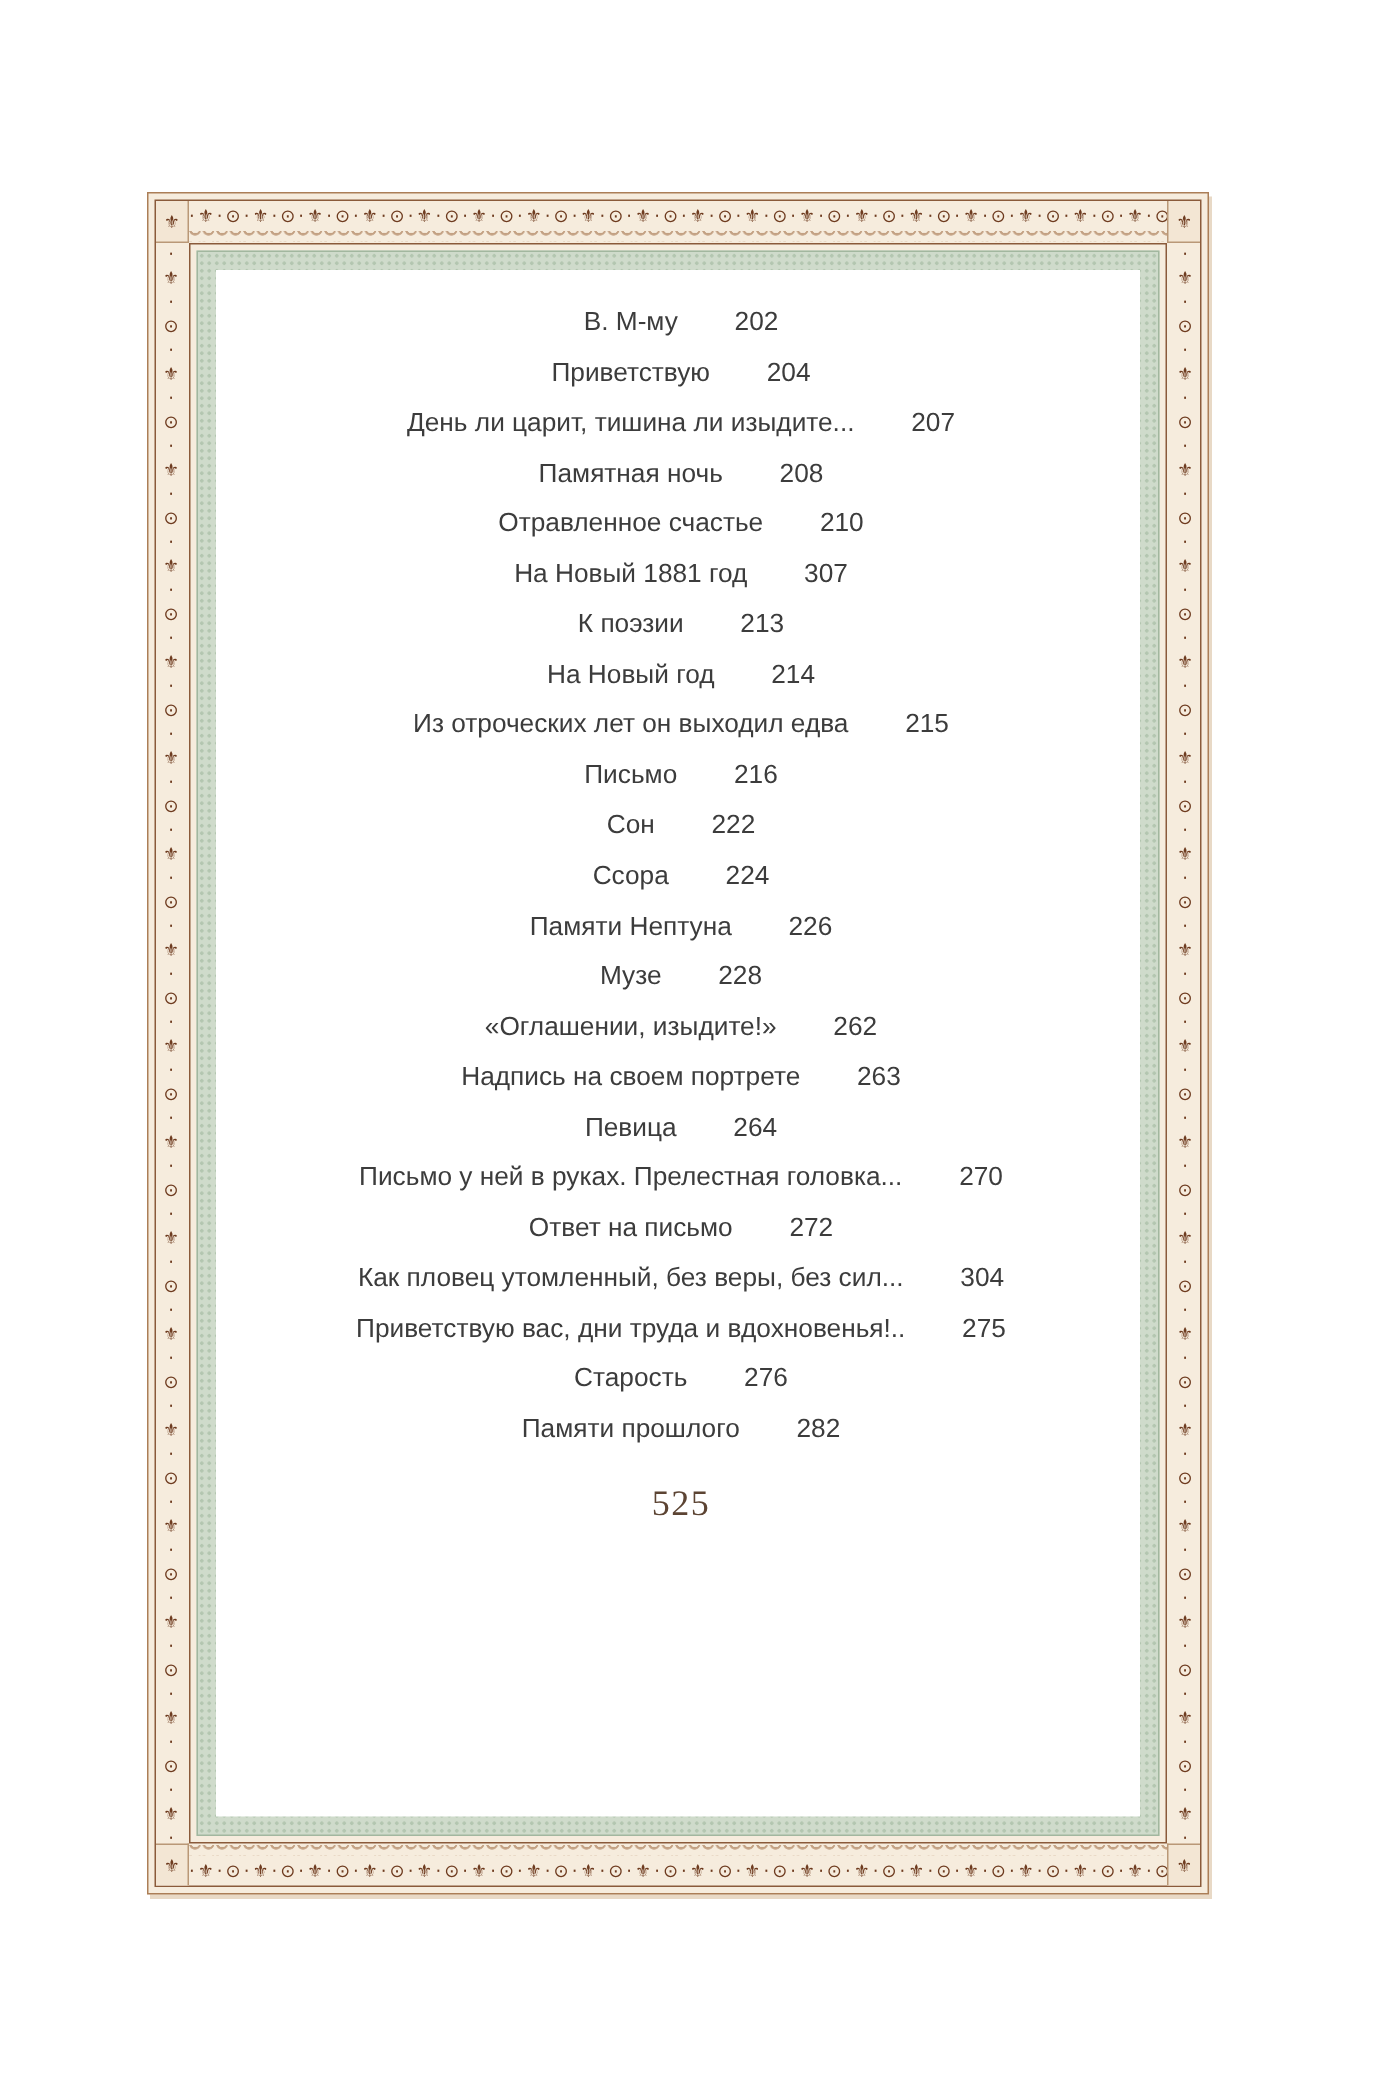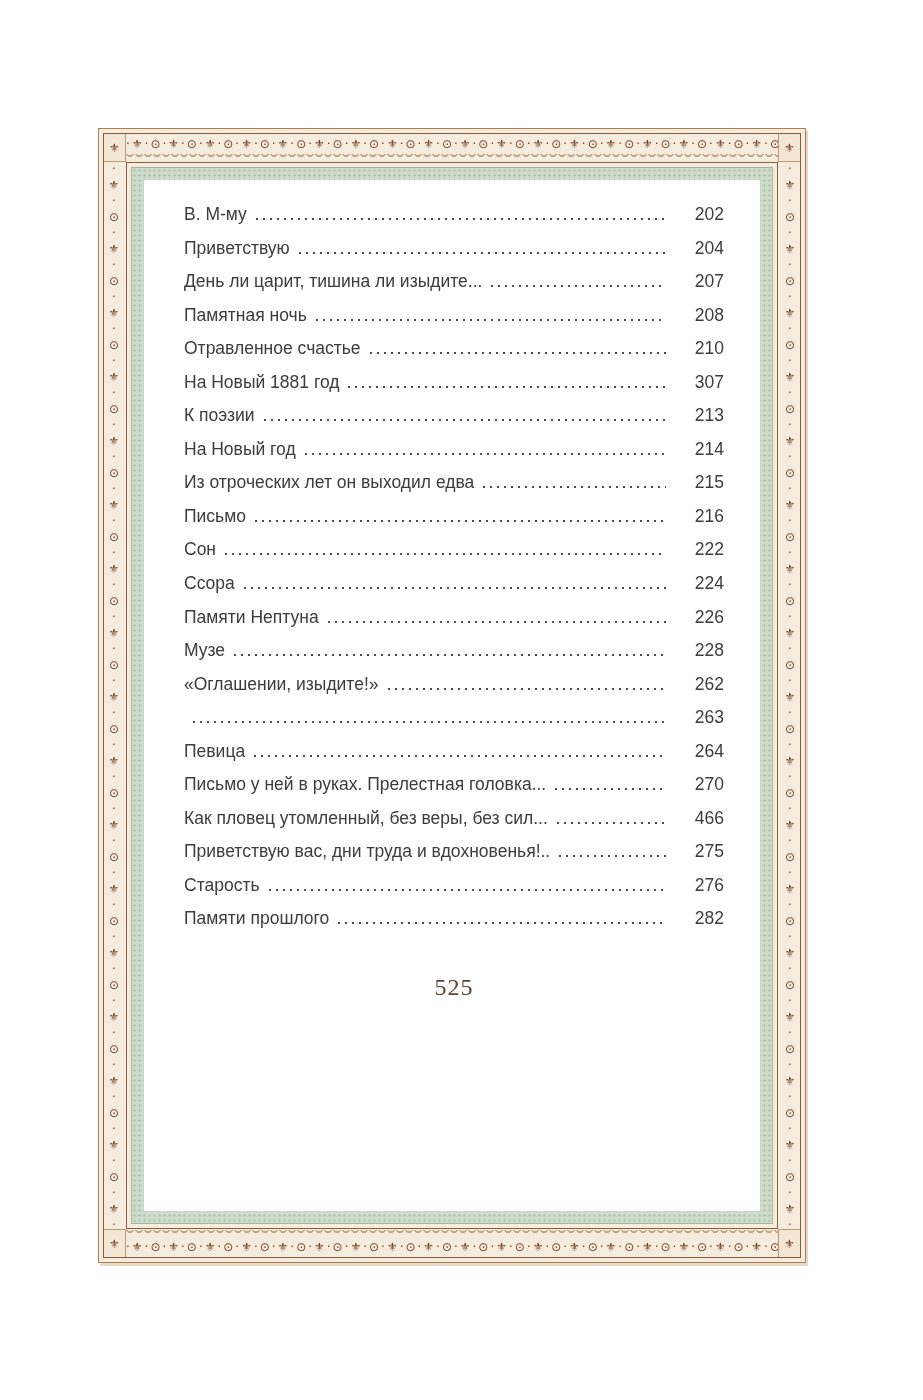--- a/index.html
+++ b/index.html
@@ -108,21 +108,21 @@
   .content {
     flex: 1;
     background: #ffffff;
     box-sizing: border-box;
     padding: 18px 36px 0 40px;
     display: flex;
     flex-direction: column;
   }
 
   
-  .toc { display: flex; flex-direction: column; }
+  .toc { display: flex; flex-direction: column; align-items: center; }
   .entry {
     display: flex;
     align-items: baseline;
     height: 33.55px;
     line-height: 33.55px;
     font-size: 17.5px;
     color: #3c3c3c;
   }
   .entry .t { white-space: nowrap; }
   .entry .dots {
@@ -131,21 +131,21 @@
     margin: 0 12px 0 9px;
     background-image: repeating-linear-gradient(to right, #4a4a4a 0 2px, rgba(0,0,0,0) 2px 7px);
   }
   .entry .page {
     min-width: 46px;
     text-align: right;
     white-space: nowrap;
   }
 
   .folio {
-    margin-top: 38px;
+    margin-top: 20px;
     text-align: center;
     font-family: "Liberation Serif", serif;
     font-size: 24px;
     color: #5c4433;
     letter-spacing: 1px;
   }
 </style>
 </head>
 <body>
 
@@ -241,37 +241,43 @@
                 <span class="t">Музе</span>
                 <span class="dots"></span>
                 <span class="page">228</span>
               </div>
               <div class="entry">
                 <span class="t">«Оглашении, изыдите!»</span>
                 <span class="dots"></span>
                 <span class="page">262</span>
               </div>
               <div class="entry">
+                <span class="t">Надпись на своем портрете</span>
                 <span class="dots"></span>
                 <span class="page">263</span>
               </div>
               <div class="entry">
                 <span class="t">Певица</span>
                 <span class="dots"></span>
                 <span class="page">264</span>
               </div>
               <div class="entry">
                 <span class="t">Письмо у ней в руках. Прелестная головка...</span>
                 <span class="dots"></span>
                 <span class="page">270</span>
               </div>
               <div class="entry">
+                <span class="t">Ответ на письмо</span>
+                <span class="dots"></span>
+                <span class="page">272</span>
+              </div>
+              <div class="entry">
                 <span class="t">Как пловец утомленный, без веры, без сил...</span>
                 <span class="dots"></span>
-                <span class="page">466</span>
+                <span class="page">304</span>
               </div>
               <div class="entry">
                 <span class="t">Приветствую вас, дни труда и вдохновенья!..</span>
                 <span class="dots"></span>
                 <span class="page">275</span>
               </div>
               <div class="entry">
                 <span class="t">Старость</span>
                 <span class="dots"></span>
                 <span class="page">276</span>

